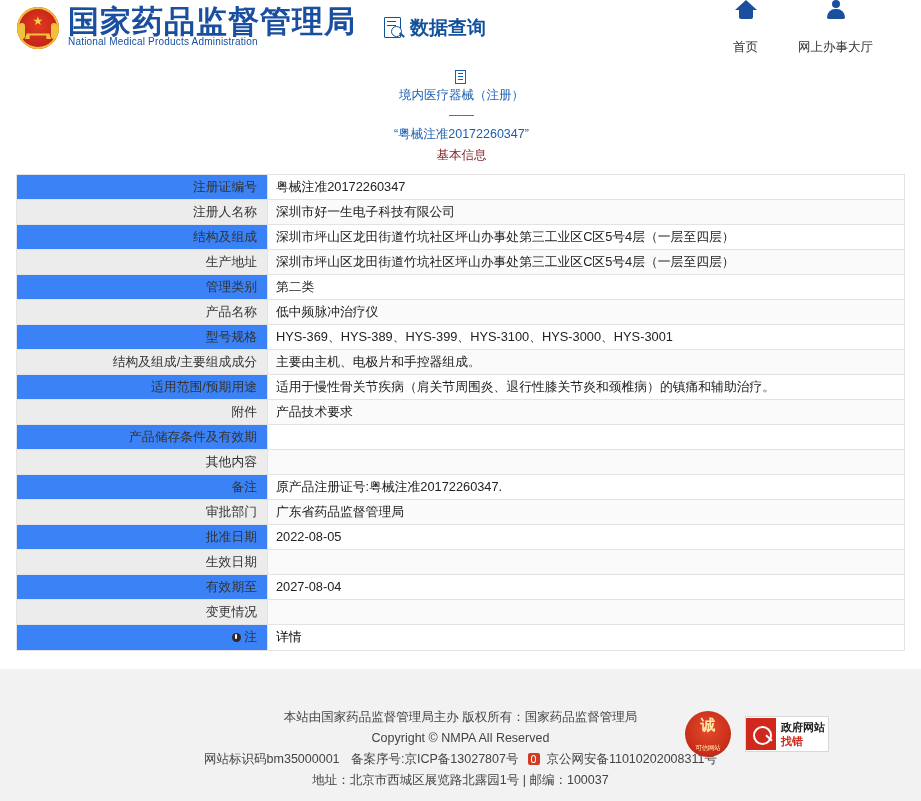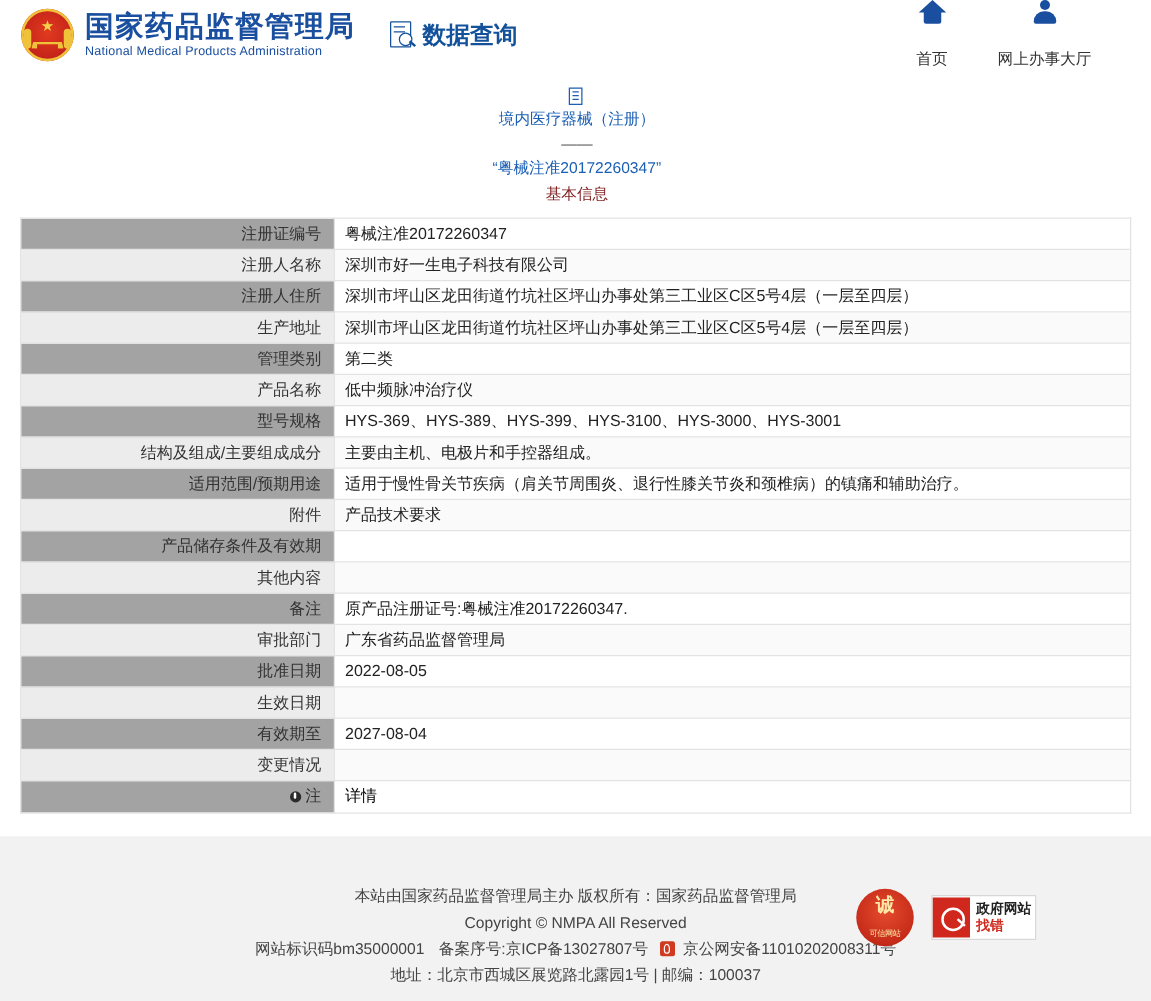--- a/index.html
+++ b/index.html
@@ -73,21 +73,21 @@
   .emblem .ear-l { left: 3px; }
   .emblem .ear-r { right: 3px; }
 
   .brand {
     display: flex;
     flex-direction: column;
     justify-content: center;
     margin-right: 26px;
   }
   .brand .cn {
-    font-size: 23px;
+    font-size: 31px;
     font-weight: bold;
     color: #1a4fa0;
     letter-spacing: 1px;
     line-height: 26px;
     font-family: "Liberation Serif", serif;
   }
   .brand .en {
     font-size: 10px;
     color: #1a4fa0;
     line-height: 13px;
@@ -257,21 +257,21 @@
   table.info td {
     border: 1px solid #e3e3e3;
     padding: 3px 8px;
     vertical-align: middle;
     line-height: 18px;
   }
   table.info td.lbl {
     width: 232px;
     text-align: right;
     color: #333;
-    background: #a3a3a3;
+    background: #3b82f6;
     padding-right: 10px;
   }
   table.info tr:nth-child(even) td.lbl { background: #ececec; }
   table.info td.val {
     color: #222;
     background: #ffffff;
     word-break: break-all;
   }
   table.info tr:nth-child(even) td.val { background: #fafafa; }
   .note-label {
@@ -479,21 +479,21 @@
       <tbody>
         <tr>
           <td class="lbl">注册证编号</td>
           <td class="val">粤械注准20172260347</td>
         </tr>
         <tr>
           <td class="lbl">注册人名称</td>
           <td class="val">深圳市好一生电子科技有限公司</td>
         </tr>
         <tr>
-          <td class="lbl">注册人住所</td>
+          <td class="lbl">结构及组成</td>
           <td class="val">深圳市坪山区龙田街道竹坑社区坪山办事处第三工业区C区5号4层（一层至四层）</td>
         </tr>
         <tr>
           <td class="lbl">生产地址</td>
           <td class="val">深圳市坪山区龙田街道竹坑社区坪山办事处第三工业区C区5号4层（一层至四层）</td>
         </tr>
         <tr>
           <td class="lbl">管理类别</td>
           <td class="val">第二类</td>
         </tr>

